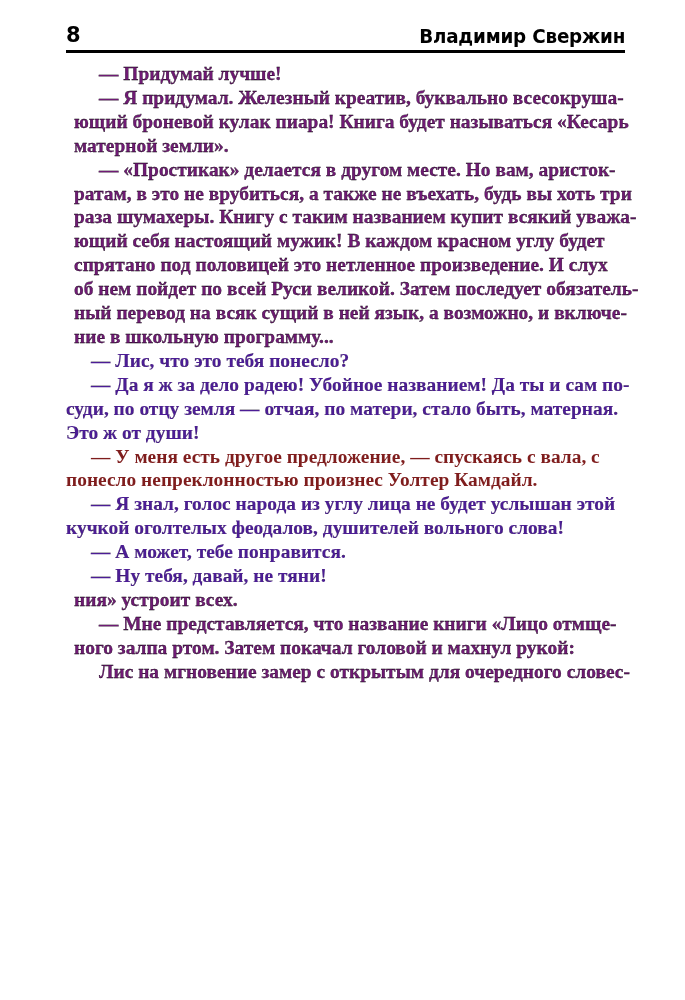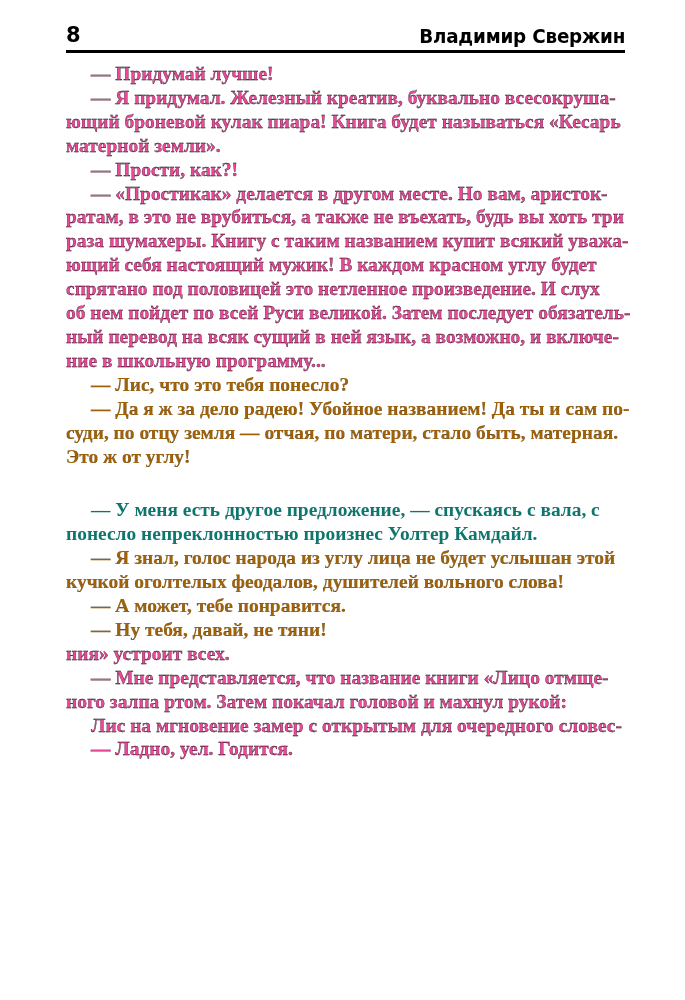--- a/index.html
+++ b/index.html
@@ -71,49 +71,47 @@
     color: #0a0a0a;
     font-family: "Liberation Serif", "DejaVu Serif", serif;
     font-weight: 700;
     font-size: 19.4px;
     line-height: 23.9px;
     text-align: left;
     white-space: pre-wrap;
     letter-spacing: 0.02px;
   }
   
-  .ink-heavy  { color: #ec4899; -webkit-text-stroke: 0.28px #000000; }
-  .ink-normal { color: #a16207; -webkit-text-stroke: 0.12px #0b0b0b; }
-  .ink-light  { color: #0f766e; margin-top: 30px; -webkit-text-stroke: 0px transparent; }
+  .ink-heavy  { color: #701a75; margin-left: 8px; -webkit-text-stroke: 0.28px #000000; }
+  .ink-normal { color: #4c1d95; -webkit-text-stroke: 0.12px #0b0b0b; }
+  .ink-light  { color: #7f1d1d; -webkit-text-stroke: 0px transparent; }
 
   
   .ln { display: block; white-space: pre; }
   .ln.indent { text-indent: 25px; }
 </style>
 </head>
 <body>
 
 <div class="page">
 
   <div class="running-head">
     <span class="folio">8</span>
     <span class="author">Владимир Свержин</span>
   </div>
 
   <div class="head-rule"></div>
 
   <div class="body-text" id="body-text">
       <p class="para ink-heavy"><span class="ln indent">— Придумай лучше!</span></p>
       <p class="para ink-heavy"><span class="ln indent">— Я придумал. Железный креатив, буквально всесокруша-</span><span class="ln">ющий броневой кулак пиара! Книга будет называться «Кесарь</span><span class="ln">матерной земли».</span></p>
-      <p class="para ink-heavy"><span class="ln indent">— Прости, как?!</span></p>
       <p class="para ink-heavy"><span class="ln indent">— «Простикак» делается в другом месте. Но вам, аристок-</span><span class="ln">ратам, в это не врубиться, а также не въехать, будь вы хоть три</span><span class="ln">раза шумахеры. Книгу с таким названием купит всякий уважа-</span><span class="ln">ющий себя настоящий мужик! В каждом красном углу будет</span><span class="ln">спрятано под половицей это нетленное произведение. И слух</span><span class="ln">об нем пойдет по всей Руси великой. Затем последует обязатель-</span><span class="ln">ный перевод на всяк сущий в ней язык, а возможно, и включе-</span><span class="ln">ние в школьную программу...</span></p>
       <p class="para ink-normal"><span class="ln indent">— Лис, что это тебя понесло?</span></p>
-      <p class="para ink-normal"><span class="ln indent">— Да я ж за дело радею! Убойное названием! Да ты и сам по-</span><span class="ln">суди, по отцу земля — отчая, по матери, стало быть, матерная.</span><span class="ln">Это ж от углу!</span></p>
+      <p class="para ink-normal"><span class="ln indent">— Да я ж за дело радею! Убойное названием! Да ты и сам по-</span><span class="ln">суди, по отцу земля — отчая, по матери, стало быть, матерная.</span><span class="ln">Это ж от души!</span></p>
       <p class="para ink-light"><span class="ln indent">— У меня есть другое предложение, — спускаясь с вала, с</span><span class="ln">понесло непреклонностью произнес Уолтер Камдайл.</span></p>
       <p class="para ink-normal"><span class="ln indent">— Я знал, голос народа из углу лица не будет услышан этой</span><span class="ln">кучкой оголтелых феодалов, душителей вольного слова!</span></p>
       <p class="para ink-normal"><span class="ln indent">— А может, тебе понравится.</span></p>
       <p class="para ink-normal"><span class="ln indent">— Ну тебя, давай, не тяни!</span></p>
       <p class="para ink-heavy"><span class="ln">ния» устроит всех.</span><span class="ln indent">— Мне представляется, что название книги «Лицо отмще-</span></p>
       <p class="para ink-heavy"><span class="ln">ного залпа ртом. Затем покачал головой и махнул рукой:</span><span class="ln indent">Лис на мгновение замер с открытым для очередного словес-</span></p>
-      <p class="para ink-heavy"><span class="ln indent">— Ладно, уел. Годится.</span></p>
     </div>
 
 </div>
 
 </body></html>

